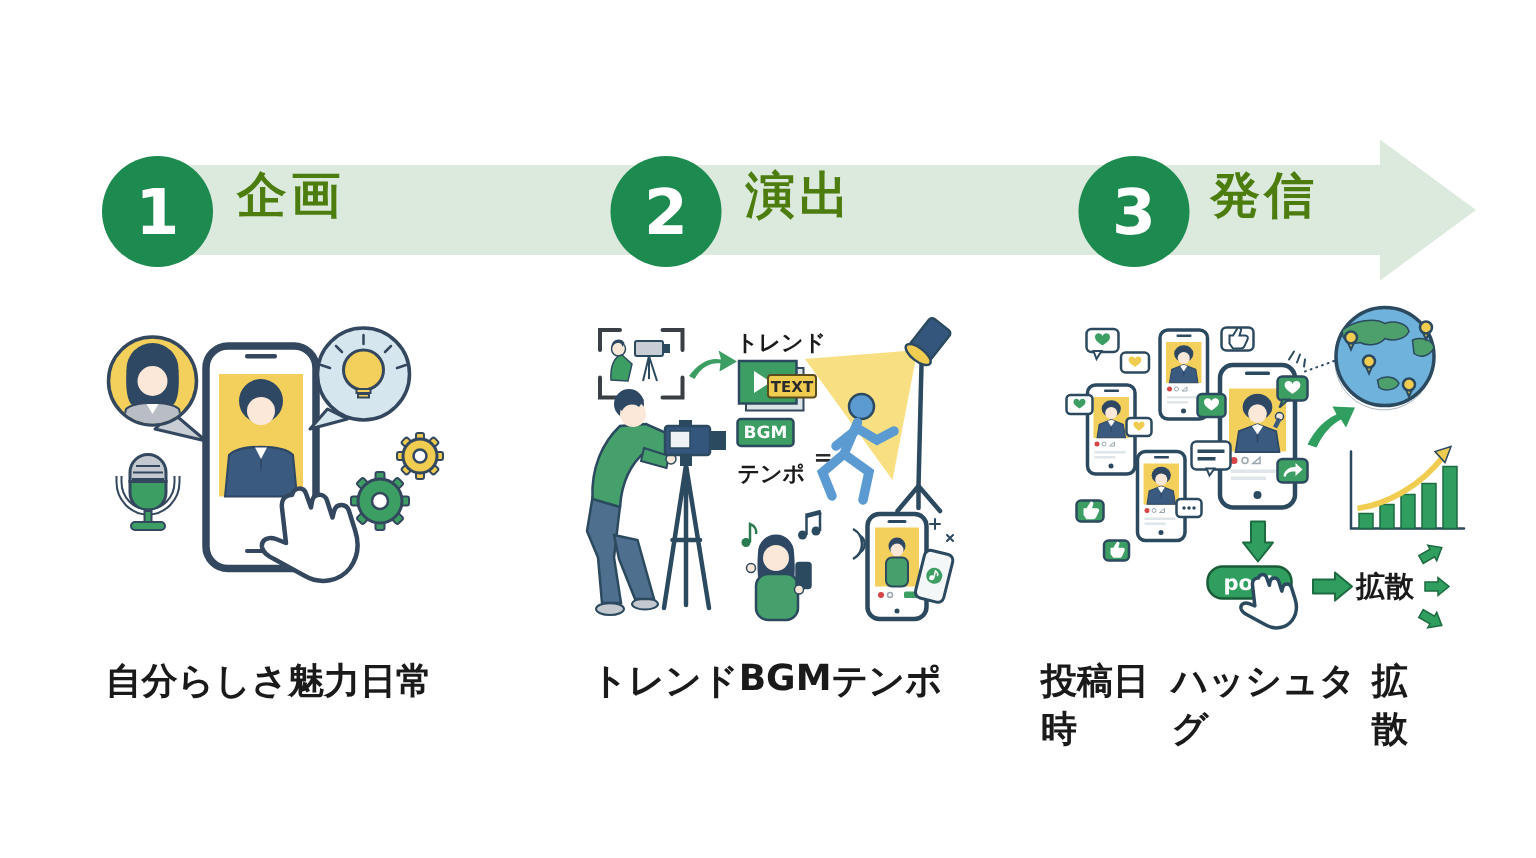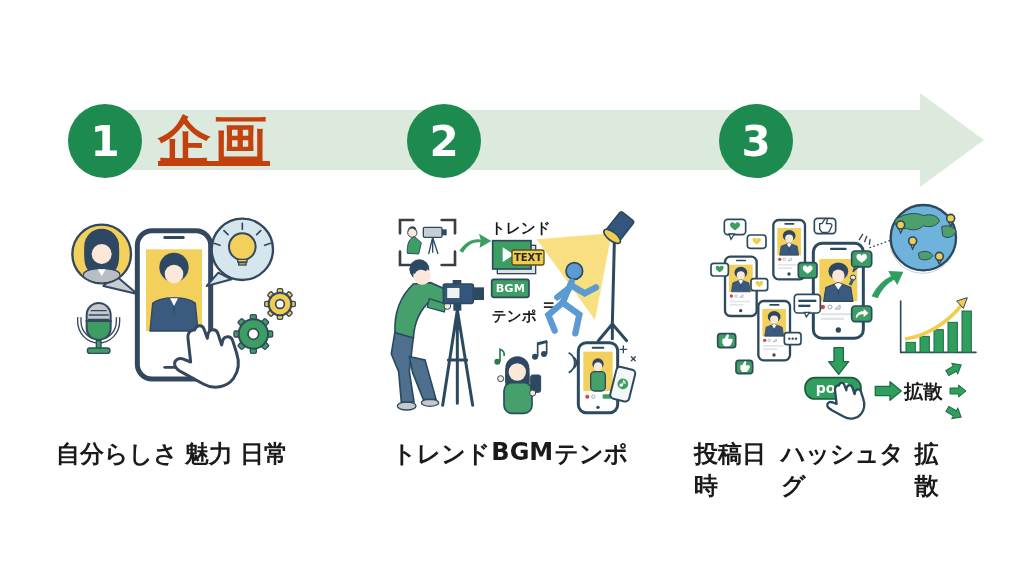--- a/index.html
+++ b/index.html
@@ -15,27 +15,27 @@
   }
   .step-circle{
     position:absolute;top:104px;width:74px;height:74px;border-radius:50%;
     background:#1d8a4f;color:#fff;display:flex;align-items:center;justify-content:center;
     font-size:42px;font-weight:bold;
   }
   .step-circle.s1{left:68px}
   .step-circle.s2{left:407px}
   .step-circle.s3{left:719px}
   .step-label{
-    position:absolute;top:113px;font-size:53px;font-weight:bold;color:#c2410c;letter-spacing:3px;line-height:1;text-decoration:underline;
+    position:absolute;top:113px;font-size:33px;font-weight:bold;color:#4d7c0f;letter-spacing:3px;line-height:1;
   }
   .step-label.l1{left:158px}
   .step-label.l2{left:497px}
   .step-label.l3{left:807px}
   
-  .kwrow{position:absolute;top:438px;display:flex;justify-content:space-between;
+  .kwrow{position:absolute;top:438px;display:flex;justify-content:flex-end;
          font-size:24px;font-weight:bold;color:#1a1a1a;}
   .kwrow.k1{left:56px;width:232px;}
   .kwrow.k2{left:392px;width:236px;}
   .kwrow.k3{left:694px;width:264px;}
   
   .illu{position:absolute;}
   .illu1{left:50px;top:200px;}
   .illu2{left:380px;top:200px;}
   .illu3{left:690px;top:195px;}
   svg text{font-family:"DejaVu Sans","Liberation Sans",sans-serif;}
@@ -49,24 +49,26 @@
   <div class="band-arrowhead"></div>
 
   <div class="step-circle s1">
     <span>1</span>
   </div>
   <div class="step-label l1">企画</div>
 
   <div class="step-circle s2">
     <span>2</span>
   </div>
+  <div class="step-label l2">演出</div>
 
   <div class="step-circle s3">
     <span>3</span>
   </div>
+  <div class="step-label l3">発信</div>
 
   <svg class="illu illu1" width="260" height="230" viewBox="0 0 780 690">
     <defs>
       <clipPath id="avclip">
           <circle cx="155" cy="162" r="85"></circle>
         </clipPath>
     </defs>
 
     <g>
       <polygon points="195,225 262,282 160,258" fill="#c9ced4" stroke="#33475e" stroke-width="6" stroke-linejoin="round"></polygon>

